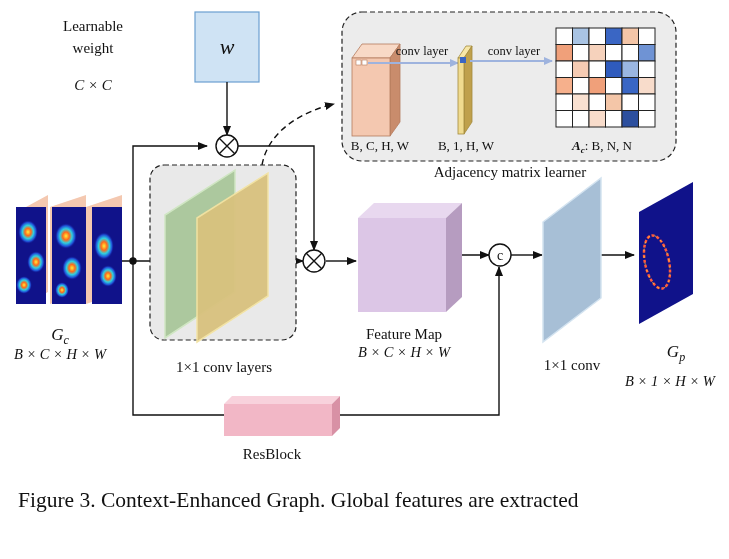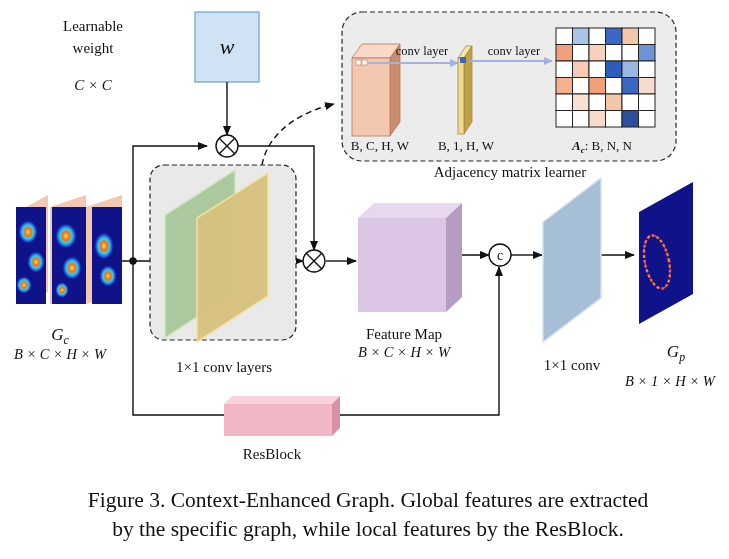--- a/index.html
+++ b/index.html
@@ -3,21 +3,21 @@
 <meta charset="utf-8">
 <style>
   html, body { margin: 0; padding: 0; background: #ffffff; }
   body { width: 729px; height: 559px; position: relative; overflow: hidden;
          font-family: "Liberation Serif", "DejaVu Serif", serif; color: #111; }
   #diagram { position: absolute; left: 0; top: 0; width: 729px; height: 470px; }
   .lbl { font-family: "Liberation Serif", "DejaVu Serif", serif; fill: #111; }
   .ital { font-style: italic; }
   .caption { position: absolute; left: 18px; top: 486px; width: 700px;
              font-size: 21.5px; line-height: 29px; color: #111; }
-  .caption p { margin: 0; text-align: center; }
+  .caption p { margin: 0; }
 </style>
 </head>
 <body>
 
 <svg id="diagram" viewBox="0 0 729 470" xmlns="http://www.w3.org/2000/svg">
   <defs>
     <marker id="arr" markerWidth="10" markerHeight="8" refX="9" refY="4" orient="auto" markerUnits="userSpaceOnUse">
       <path d="M0,0 L10,4 L0,8 Z" fill="#111"></path>
     </marker>
     <marker id="arrBlue" markerWidth="9" markerHeight="8" refX="8" refY="4" orient="auto" markerUnits="userSpaceOnUse">
@@ -198,14 +198,13 @@
   <g>
     <polygon points="224,404 232,396 340,396 332,404" fill="#f8d2dc"></polygon>
     <polygon points="332,404 340,396 340,428 332,436" fill="#d891a5"></polygon>
     <rect x="224" y="404" width="108" height="32" fill="#f2b7c6"></rect>
     <text class="lbl" x="272" y="459" font-size="15" text-anchor="middle">ResBlock</text>
   </g>
 </svg>
 
 <div class="caption">
   <p>Figure 3. Context-Enhanced Graph. Global features are extracted</p>
-  <p>by the specific graph, while local features by the ResBlock.</p>
 </div>
 
 </body></html>

